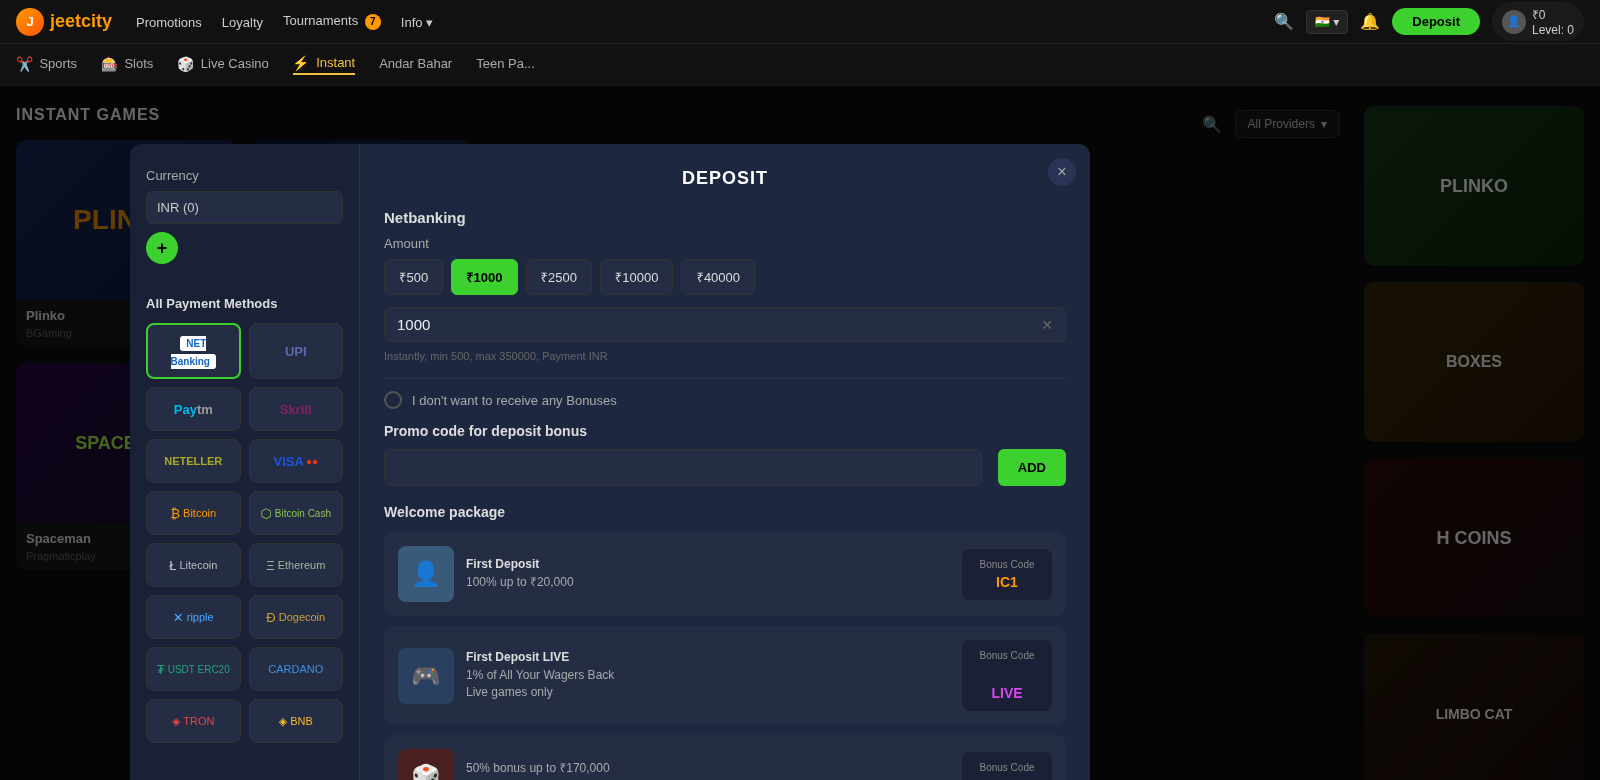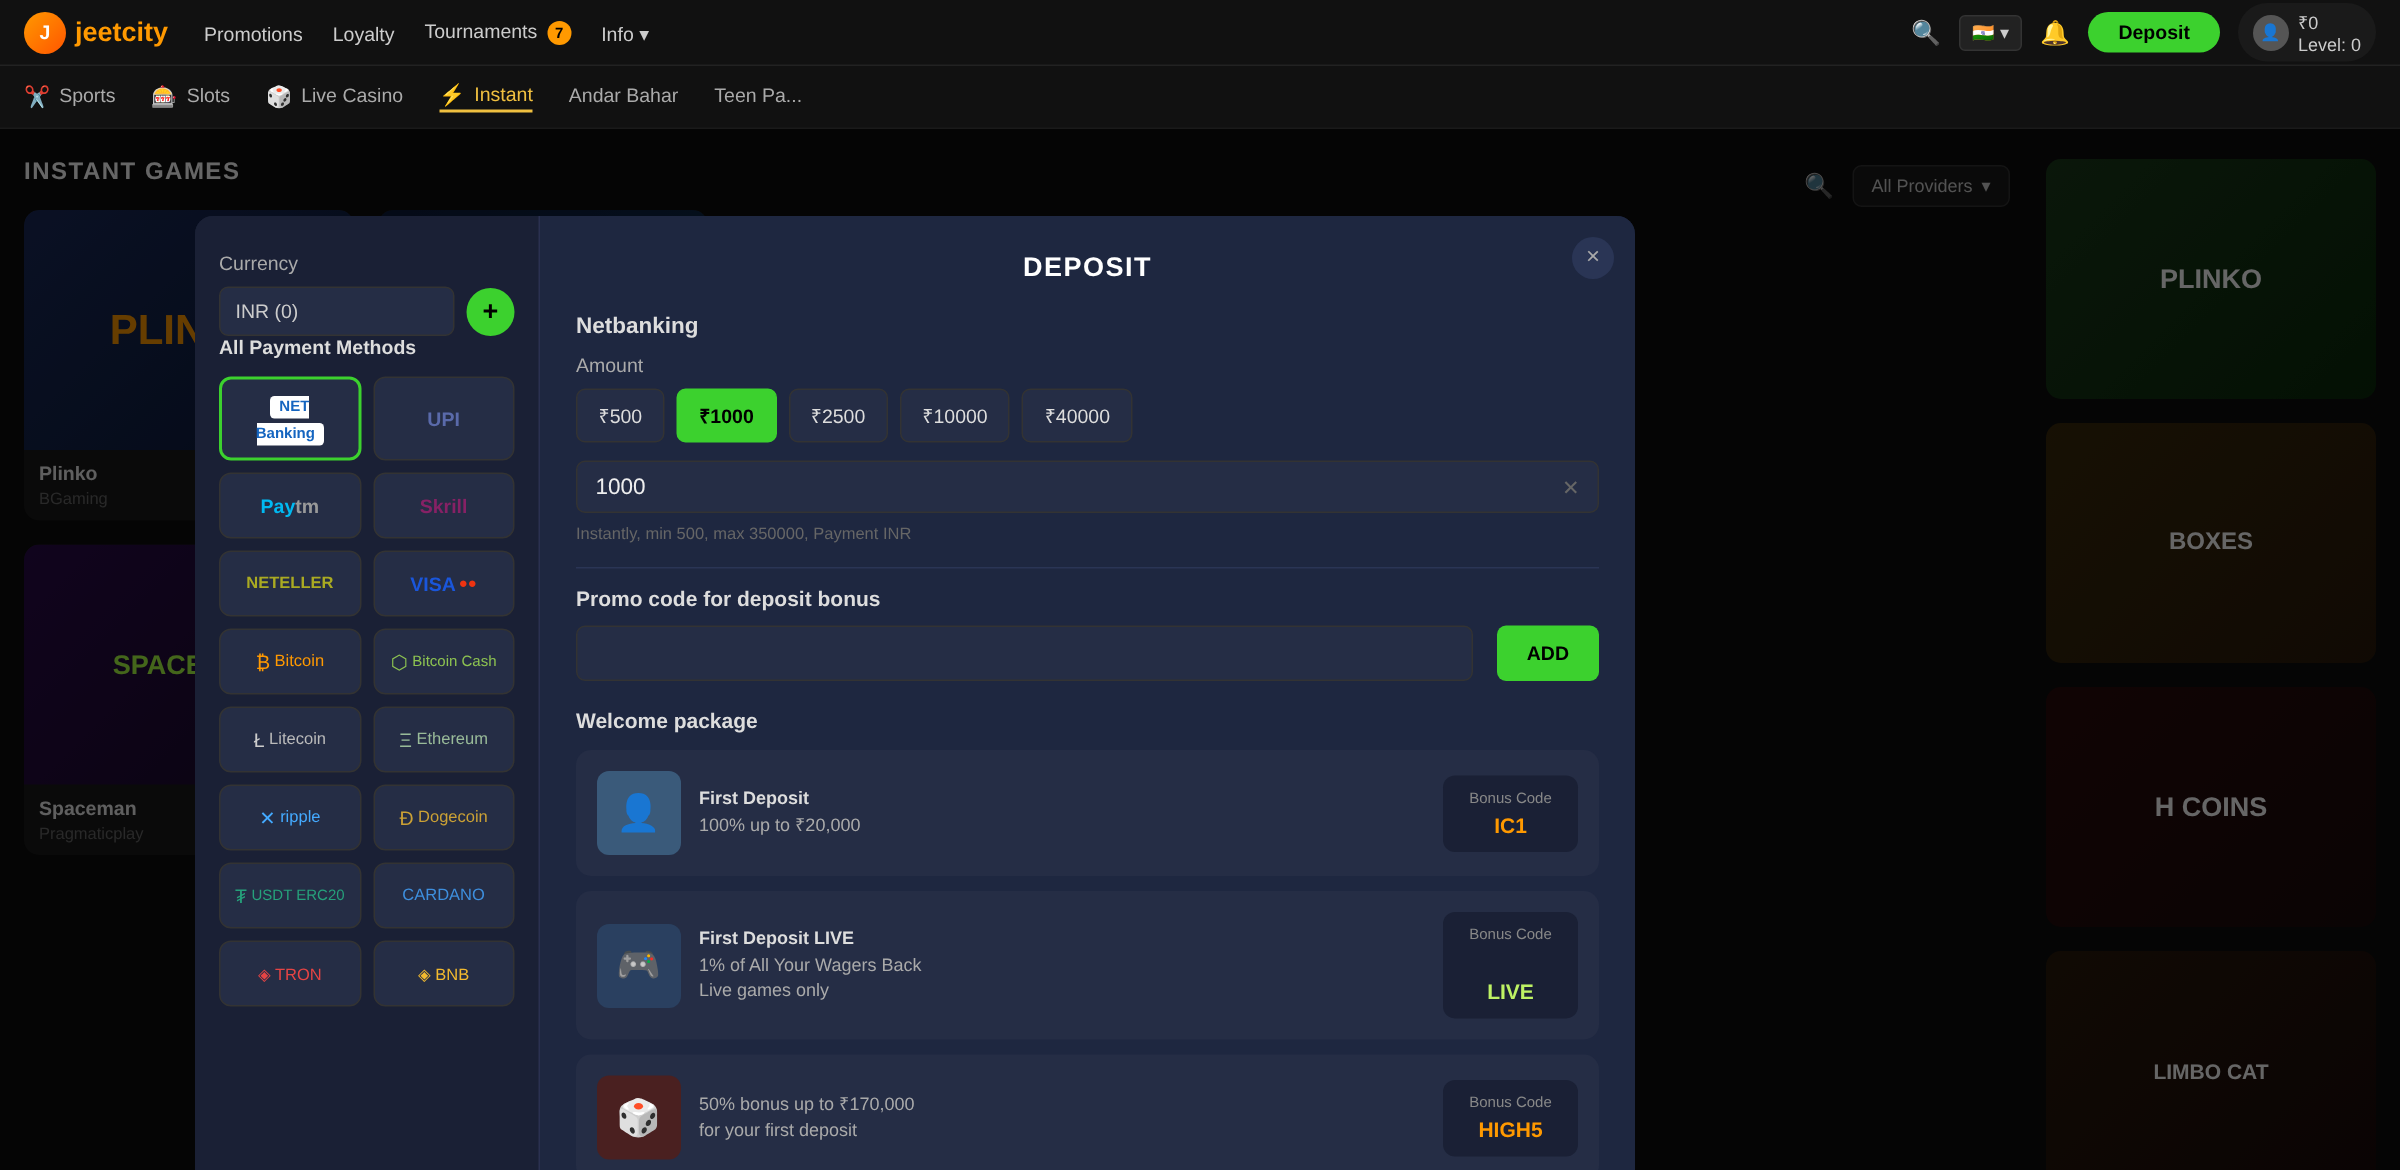--- a/index.html
+++ b/index.html
@@ -245,22 +245,23 @@
       background: #1a2035;
       padding: 24px 16px;
       border-right: 1px solid #2a3050;
     }
     .currency-label {
       font-size: 13px;
       color: #aaa;
       margin-bottom: 8px;
     }
     .currency-row {
-      display: flex; align-items: center; gap: 8px;
-      margin-bottom: 0;
+      display: flex; gap: 8px;
+      margin-bottom: 32px;
+      flex-direction: column;
     }
     .currency-input {
       flex: 1;
       background: #252d45;
       border: 1px solid #333;
       border-radius: 6px;
       padding: 8px 10px;
       color: #ccc;
       font-size: 13px;
     }
@@ -486,21 +487,21 @@
     .bonus-code-label {
       font-size: 10px;
       color: #888;
       margin-bottom: 4px;
     }
     .bonus-code-val {
       font-size: 14px;
       font-weight: 700;
     }
     .code-ic1 { color: #f90; }
-    .code-live { color: #bef264; margin-top: 24px; }
+    .code-live { color: #d946ef; margin-top: 24px; }
     .code-high5 { color: #f90; }
   </style>
 </head>
 <body>
 
 <nav class="top-nav">
   <div class="logo">
     <div class="logo-icon">J</div>
     <span class="logo-text">
       <span>jeet</span><span style="color:#f90">city</span>
@@ -693,20 +694,24 @@
       </div>
 
       <div class="amount-input-row">
         <span class="amount-input-val">1000</span>
         <span class="amount-clear">✕</span>
       </div>
       <div class="amount-hint">Instantly, min 500, max 350000, Payment INR</div>
 
       <hr class="divider">
 
+      <div class="no-bonus-row">
+        <div class="radio-btn"></div>
+        <span class="no-bonus-text">I don't want to receive any Bonuses</span>
+      </div>
 
       <div class="promo-label">Promo code for deposit bonus</div>
       <div class="promo-row">
         <input class="promo-input" type="text" placeholder="" style="">
         <button class="add-btn">ADD</button>
       </div>
 
       <div class="welcome-title">Welcome package</div>
 
       <div class="bonus-card">

